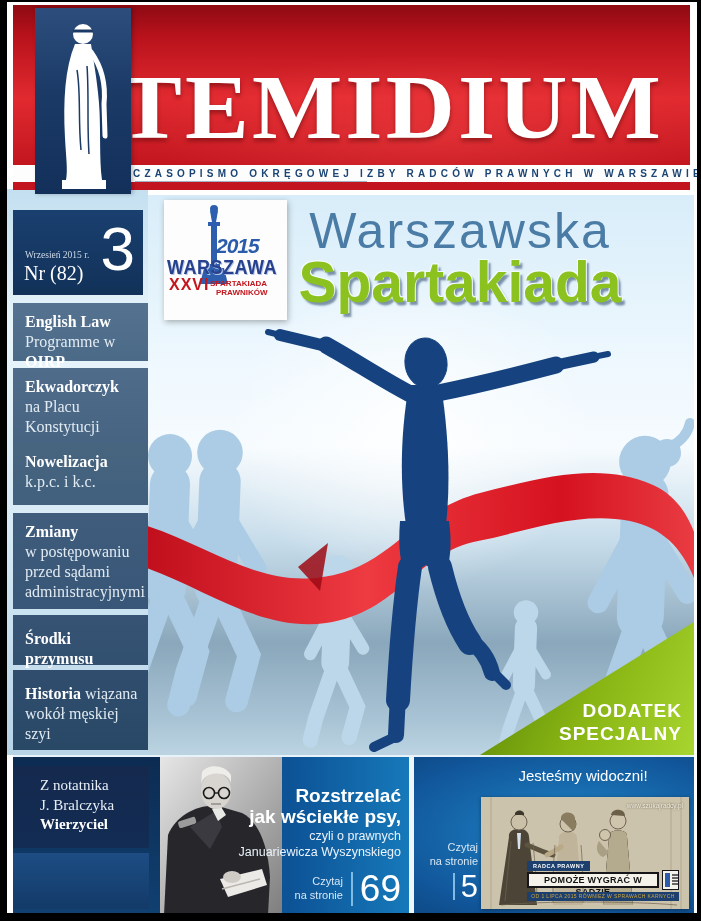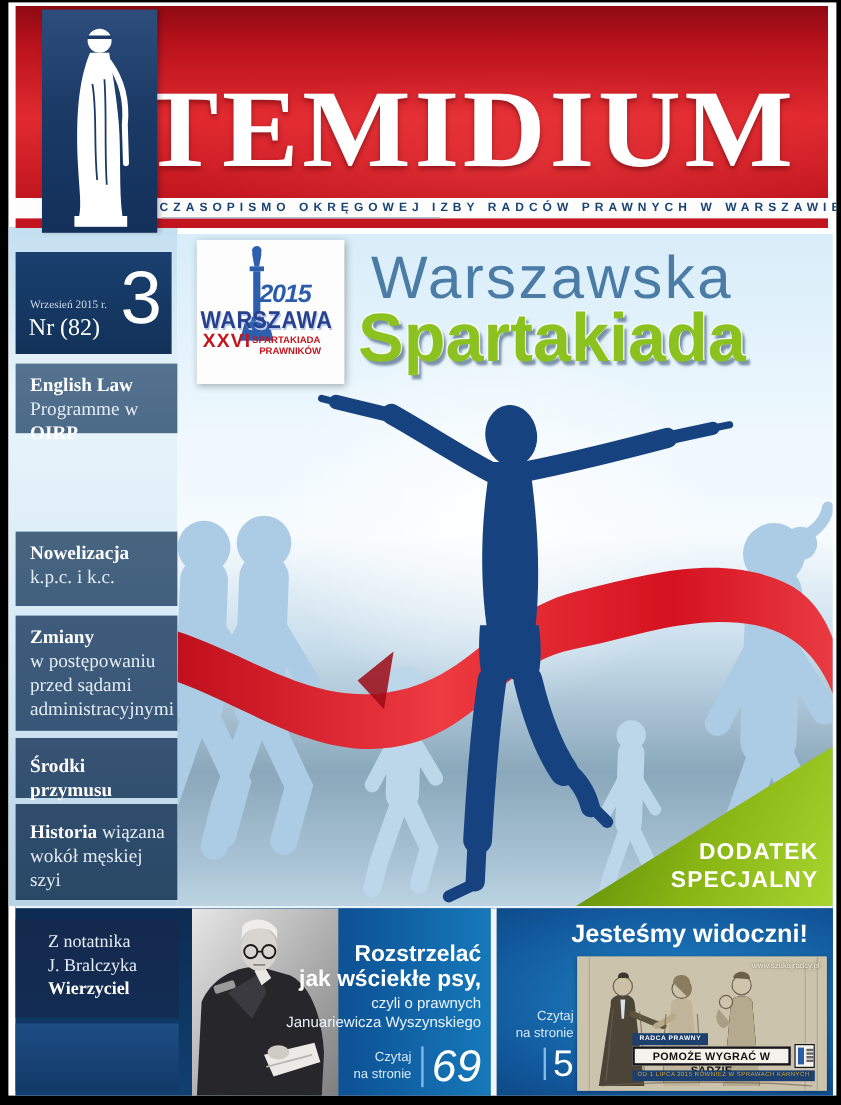--- a/index.html
+++ b/index.html
@@ -92,22 +92,22 @@
   .p2-h { font-size:19px; font-weight:bold; line-height:1.12; }
   .p2-s { font-size:12.5px; line-height:1.3; color:#eaf3fb; }
   .readrow { position:absolute; right:8px; bottom:8px; display:flex; align-items:center; }
   .readtxt { font-size:11px; color:#d6e7f5; text-align:right; line-height:1.25; }
   .readtxt span { display:block; }
   .vline { width:2px; background:#7fbbe4; margin:0 7px 0 8px; }
   .pgnum { color:#fff; font-weight:300; }
   .divider { position:absolute; left:396px; top:0; width:5px; height:158px; background:#eef5fb; }
   .p3 { position:absolute; left:401px; top:0; width:280px; height:158px;
     background:radial-gradient(120% 95% at 56% 48%, #1f86c8 0%, #11569a 55%, #093463 100%); }
-  .p3-h { position:absolute; left:62px; top:10px; width:214px; text-align:left; color:#fff;
-    font-size:21px; font-weight:bold; }
+  .p3-h { position:absolute; left:62px; top:10px; width:214px; text-align:center; color:#fff;
+    font-size:15px; font-weight:normal; }
   .p3-read { position:absolute; left:6px; top:84px; width:58px; text-align:right; }
   .p3-read .readtxt { font-size:11px; }
   .p3-row { display:flex; justify-content:flex-end; align-items:center; margin-top:2px; }
 
   .ad { position:absolute; left:67px; top:40px; width:208px; height:112px; background:#ccc3ac;
     box-shadow:0 1px 4px rgba(0,0,0,.4); overflow:hidden; }
   .ad-url { position:absolute; right:6px; top:5px; font-size:6.5px; color:#f3efe2; z-index:3;
     text-shadow:0 0 2px rgba(60,50,30,.8); }
   .ad-tag { position:absolute; left:46px; top:64px; background:#1c3f6e; color:#fff;
     font-size:5.5px; font-weight:bold; letter-spacing:.5px; padding:2px 6px; z-index:3; }
@@ -147,20 +147,23 @@
   <div class="abs side-bg"></div>
 
   <div class="abs issue-box">
     <div class="issue-date">Wrzesień 2015 r.</div>
     <div class="issue-nr">Nr (82)</div>
     <div class="issue-no">3</div>
   </div>
 
   <div class="si" style="top:301px;height:58px;background:linear-gradient(180deg,#557390,#4b6a87);">
     <span class="lead">English Law</span><span class="rest">Programme w </span><span class="rb">OIRP</span>
+  </div>
+  <div class="si" style="top:366px;height:80px;background:linear-gradient(180deg,#4f6d8b,#466482);">
+    <span class="lead">Ekwadorczyk</span><span class="rest">na Placu Konstytucji</span>
   </div>
   <div class="si" style="top:511px;height:96px;background:linear-gradient(180deg,#3f5c7c,#385677);">
     <span class="lead">Zmiany</span><span class="rest">w postępowaniu przed sądami administracyjnymi</span>
   </div>
   <div class="si" style="top:441px;height:62px;background:linear-gradient(180deg,#48657f,#40607e);">
     <span class="lead">Nowelizacja</span><span class="rest">k.p.c. i k.c.</span>
   </div>
   <div class="si" style="top:613px;height:50px;background:linear-gradient(180deg,#385373,#315070);padding-top:14px;">
     <span class="lead">Środki przymusu</span>
   </div>
@@ -299,21 +302,21 @@
         <div class="p2-s">czyli o prawnych</div>
         <div class="p2-s">Januariewicza Wyszynskiego</div>
       </div>
 
       <div class="readrow">
         <div class="readtxt">
           <span>Czytaj</span>
           <span>na stronie</span>
         </div>
         <div class="vline" style="height:34px;"></div>
-        <div class="pgnum" style="font-size:37px;line-height:37px;font-style:italic;">69</div>
+        <div class="pgnum" style="font-size:37px;line-height:37px;">69</div>
       </div>
     </div>
 
     <div class="divider"></div>
 
     <div class="p3">
       <div class="p3-h">Jesteśmy widoczni!</div>
 
       <div class="p3-read">
         <div class="readtxt">

